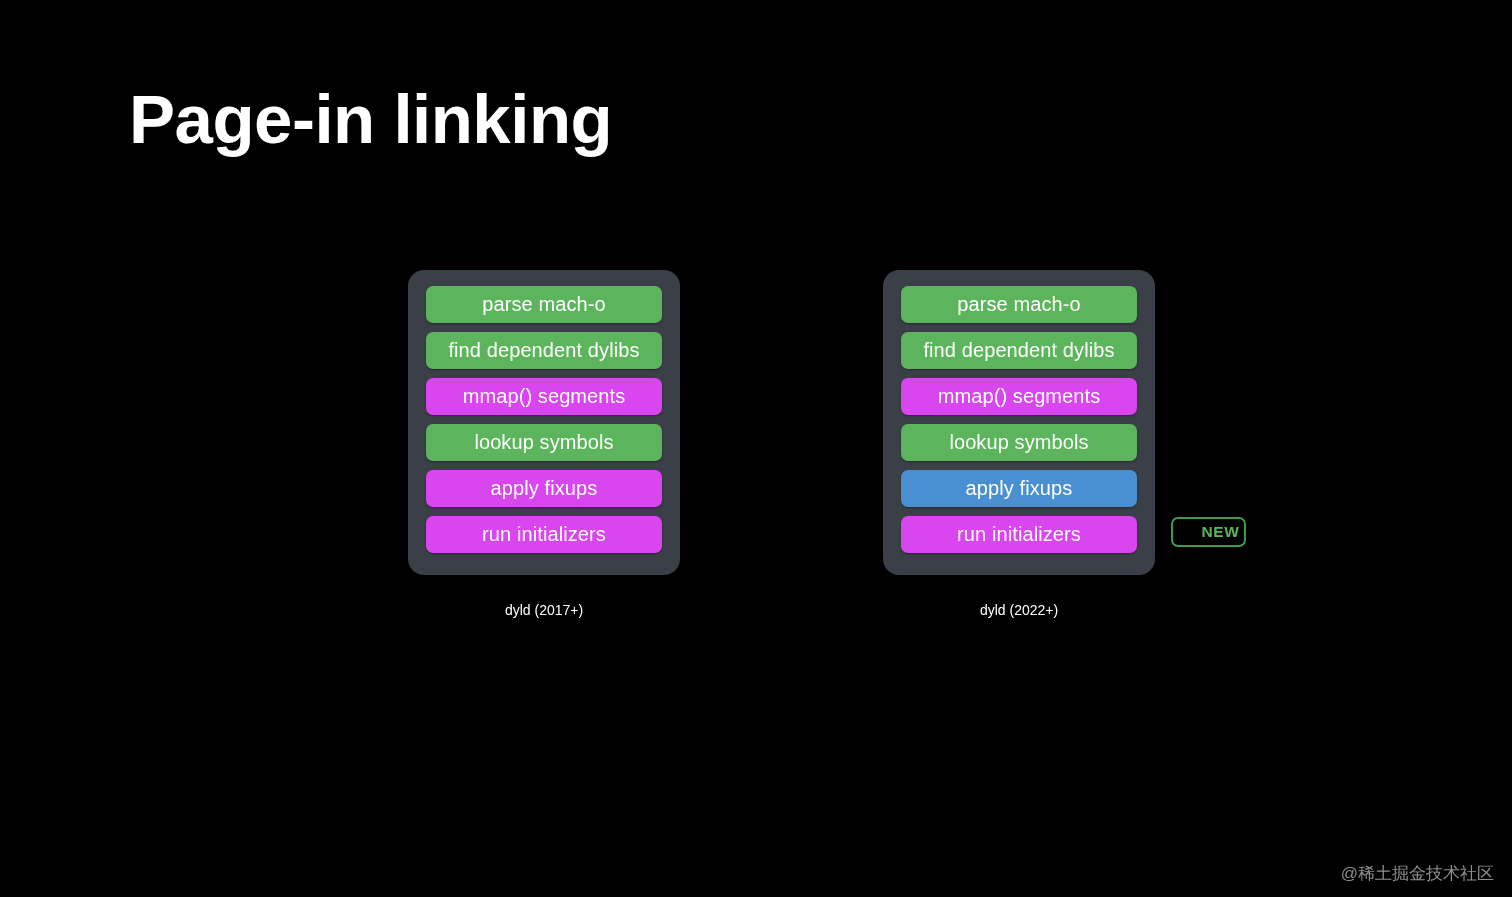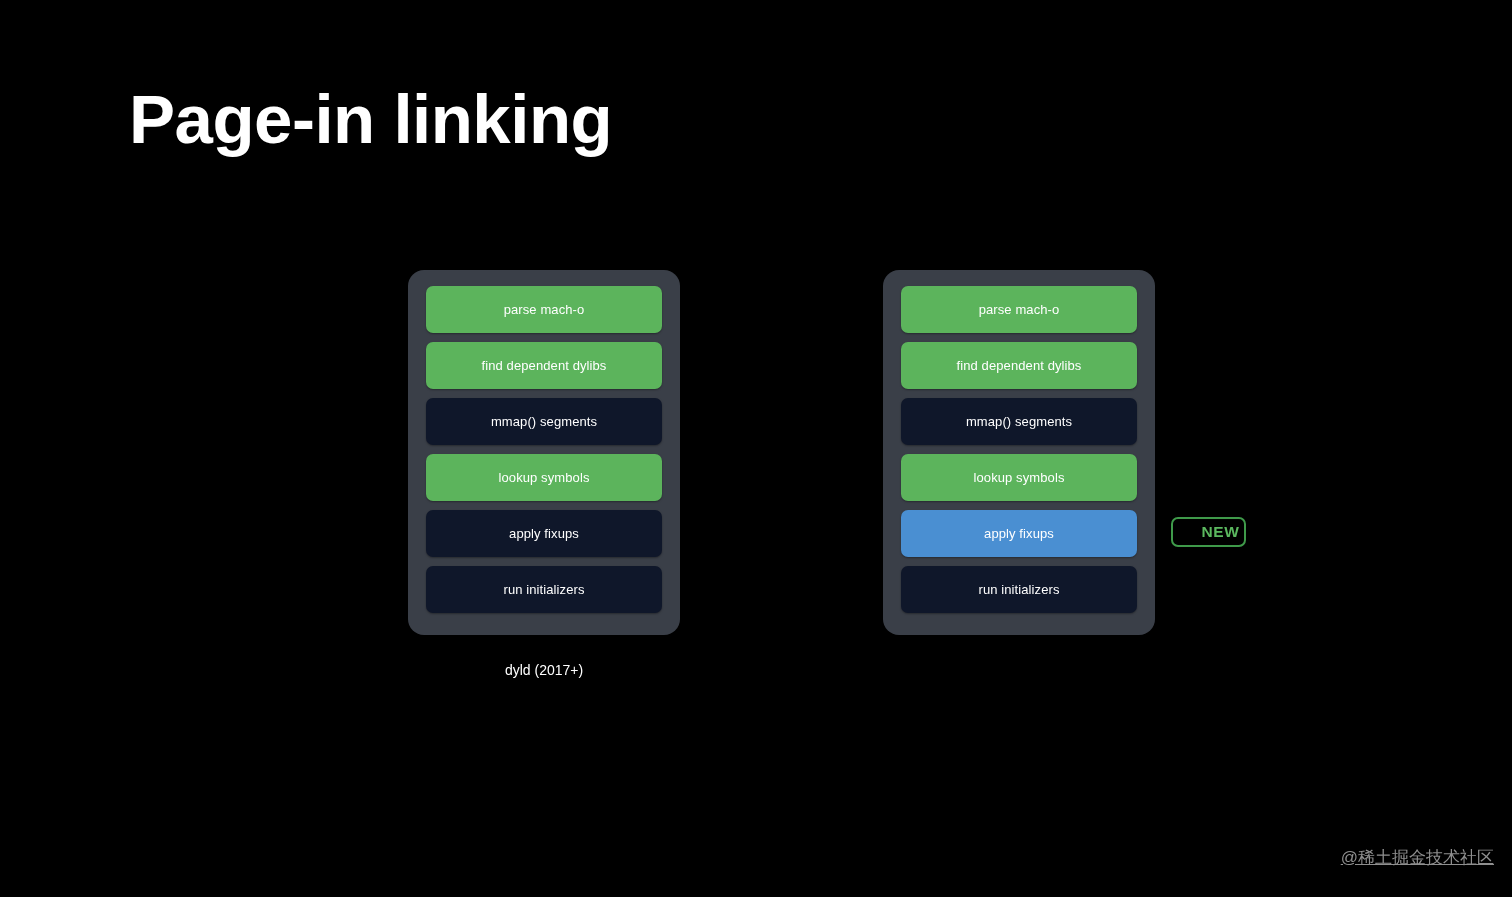--- a/index.html
+++ b/index.html
@@ -56,35 +56,35 @@
     box-shadow: 0 2px 6px rgba(0,0,0,0.6);
   }
 
   .steps {
     display: flex;
     flex-direction: column;
     gap: 9px;
   }
 
   .step {
-    height: 47px;
+    height: 37px;
     border-radius: 7px;
     display: flex;
     align-items: center;
     justify-content: center;
-    font-size: 13px;
+    font-size: 20px;
     font-weight: normal;
     color: #ffffff;
     letter-spacing: 0.1px;
     white-space: nowrap;
     box-shadow: 0 1px 2px rgba(0,0,0,0.35);
     box-sizing: border-box;
   }
   .step.green   { background: #5cb45c; }
-  .step.gray    { background: #0f172a; }
+  .step.gray    { background: #d946ef; }
   .step.blue    { background: #4a8fd2; }
 
   .caption {
     text-align: center;
     margin-top: 27px;
     font-size: 14px;
     color: #ffffff;
     white-space: nowrap;
   }
 
@@ -106,25 +106,24 @@
     letter-spacing: 0.6px;
     color: #5bb85f;
     box-sizing: border-box;
     padding-left: 24px;
   }
 
   
   .watermark {
     position: absolute;
     right: 18px;
-    bottom: 28px;
+    bottom: 12px;
     font-size: 17px;
     color: #8f8f8f;
     white-space: nowrap;
-    text-decoration: underline;
   }
 </style>
 </head>
 <body>
 
 <div class="slide-title">Page-in linking</div>
 
 <div class="diagram">
 
   <div class="column left">
@@ -145,19 +144,20 @@
     <div class="panel">
       <div class="steps">
         <div class="step green">parse mach-o</div>
         <div class="step green">find dependent dylibs</div>
         <div class="step gray">mmap() segments</div>
         <div class="step green">lookup symbols</div>
         <div class="step blue">apply fixups</div>
         <div class="step gray">run initializers</div>
       </div>
     </div>
+    <div class="caption">dyld (2022+)</div>
   </div>
 
   <div class="new-badge">NEW</div>
 
 </div>
 
 <div class="watermark">@稀土掘金技术社区</div>
 
 </body></html>

